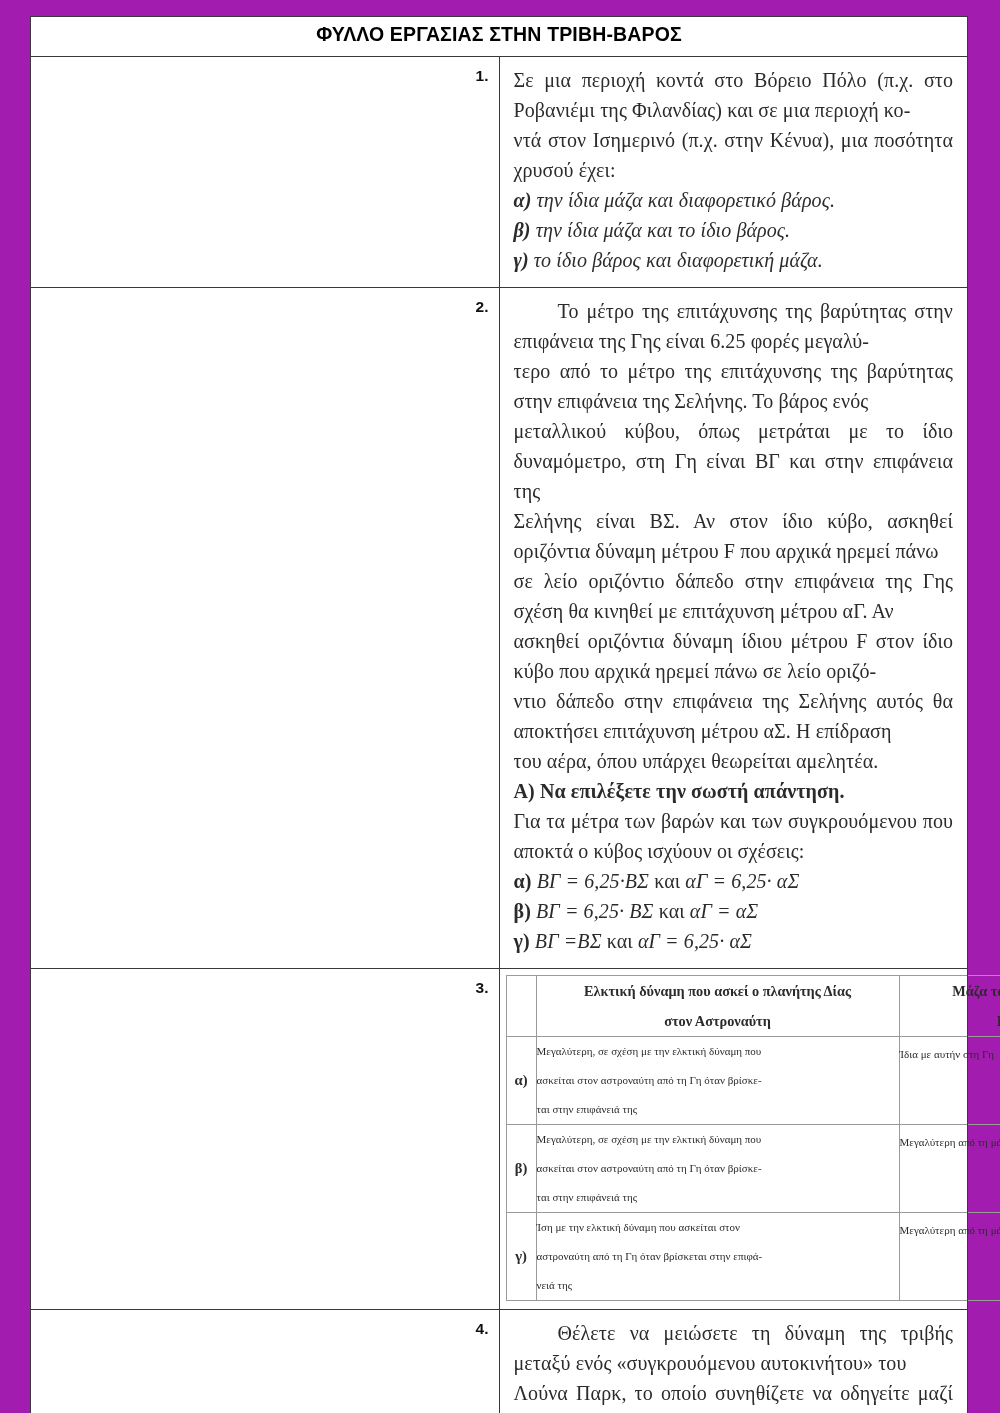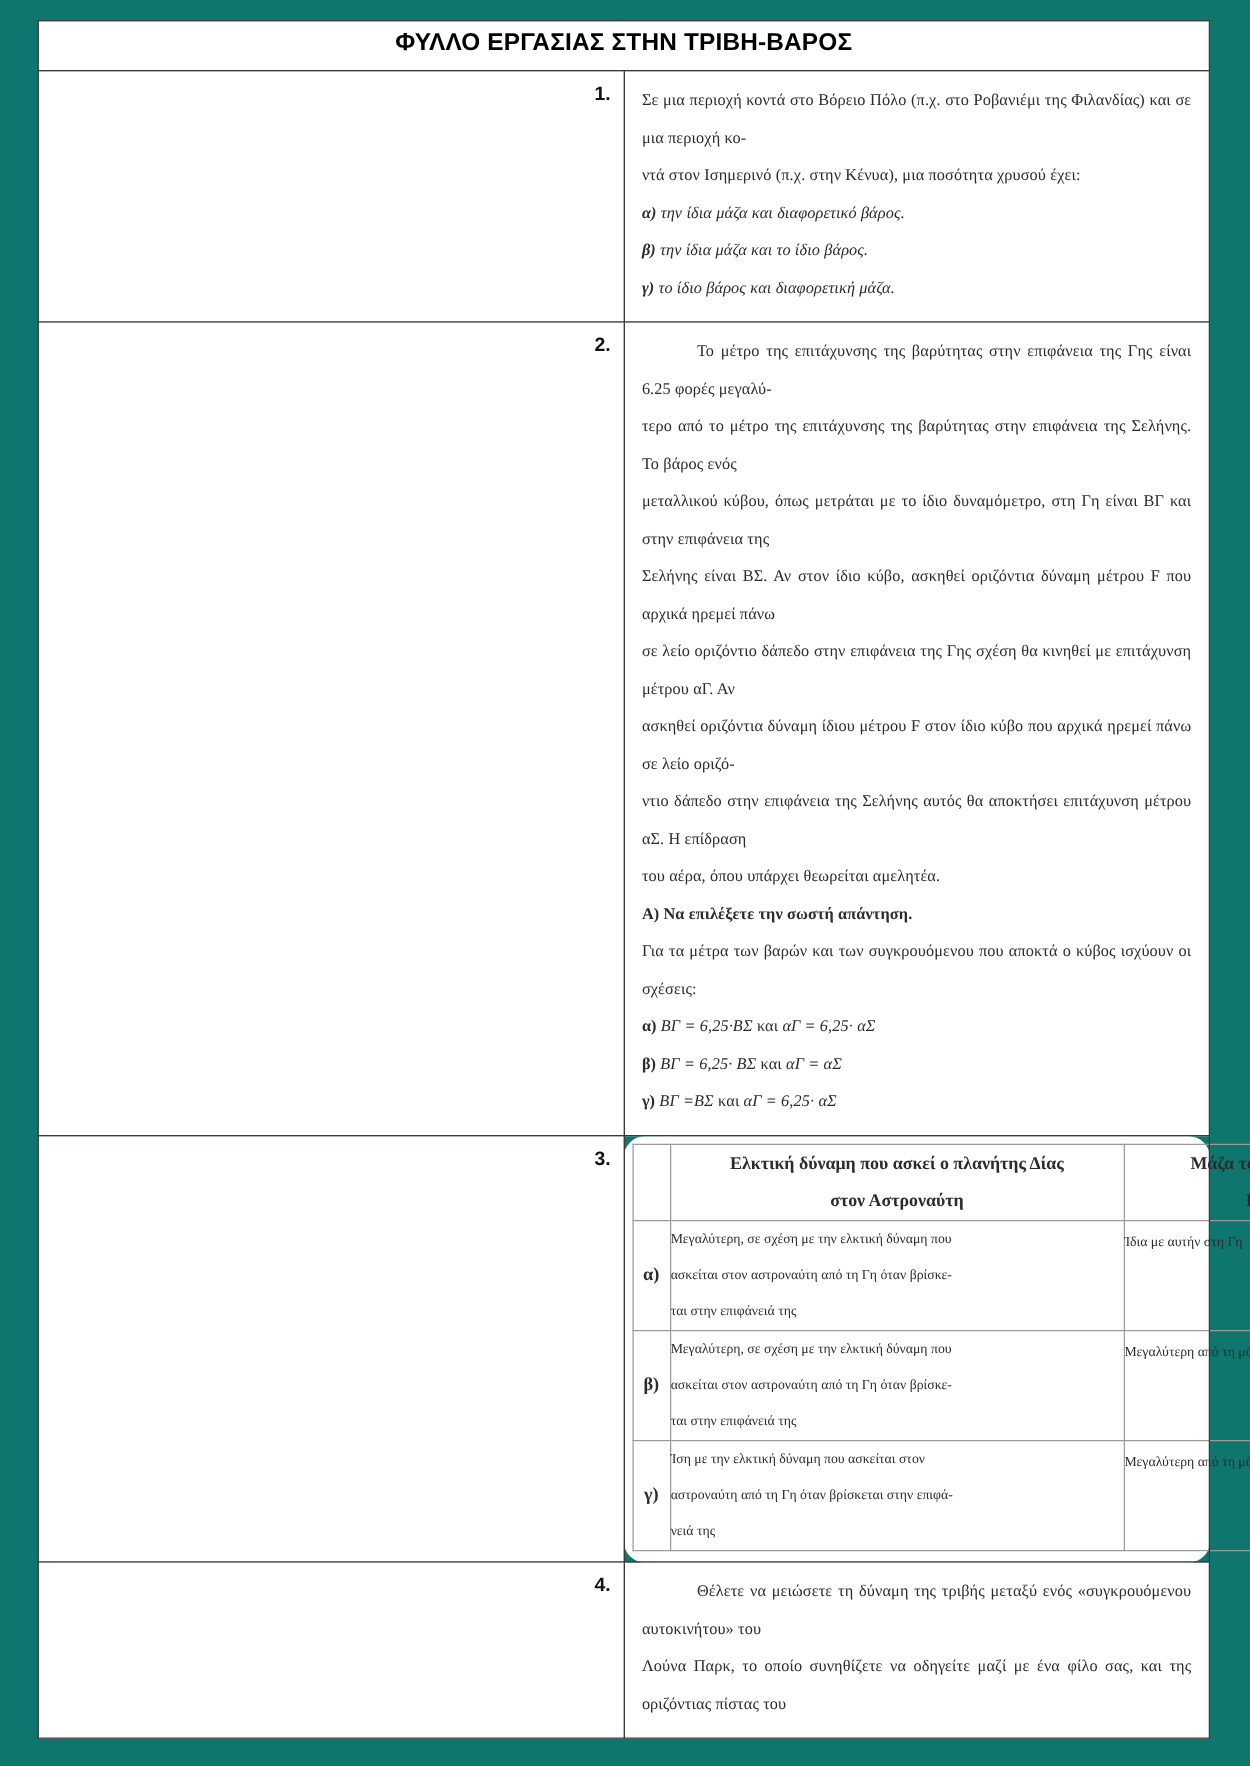--- a/index.html
+++ b/index.html
@@ -14,21 +14,21 @@
     color: #1a1a1a;
     position: relative;
     overflow: hidden;
   }
 
   .page {
     position: absolute;
     left: 0; top: 0;
     width: 1000px;
     height: 1413px;
-    background: #0f766e;
+    background: #a21caf;
   }
 
   
   .worksheet {
     position: absolute;
     left: 30px;
     top: 16px;
     width: 938px;
     border-collapse: collapse;
     table-layout: fixed;
@@ -73,21 +73,21 @@
     color: #111;
     padding: 10px 10px 0 0 !important;
   }
   .qbody {
     padding: 8px 14px 12px 14px !important;
   }
 
   
   .qtext {
     font-family: "Liberation Serif", serif;
-    font-size: 13px;
+    font-size: 20px;
     line-height: 30px;
     color: #2b2b2b;
     text-align: justify;
     letter-spacing: 0.1px;
   }
   .qtext p {
     margin: 0;
   }
   .indent-first {
     text-indent: 44px;
@@ -114,21 +114,20 @@
     font-style: normal;
     font-weight: bold;
   }
   .formula-line .kai {
     font-style: normal;
   }
 
   
   .inner-wrap {
     padding: 6px 0 8px 4px !important;
-    border-radius: 17px;
   }
   table.inner {
     border-collapse: collapse;
     table-layout: fixed;
     width: 667px;
     margin-left: 2px;
   }
   table.inner td, table.inner th {
     border: 1.1px solid #9a9a9a;
     vertical-align: top;

